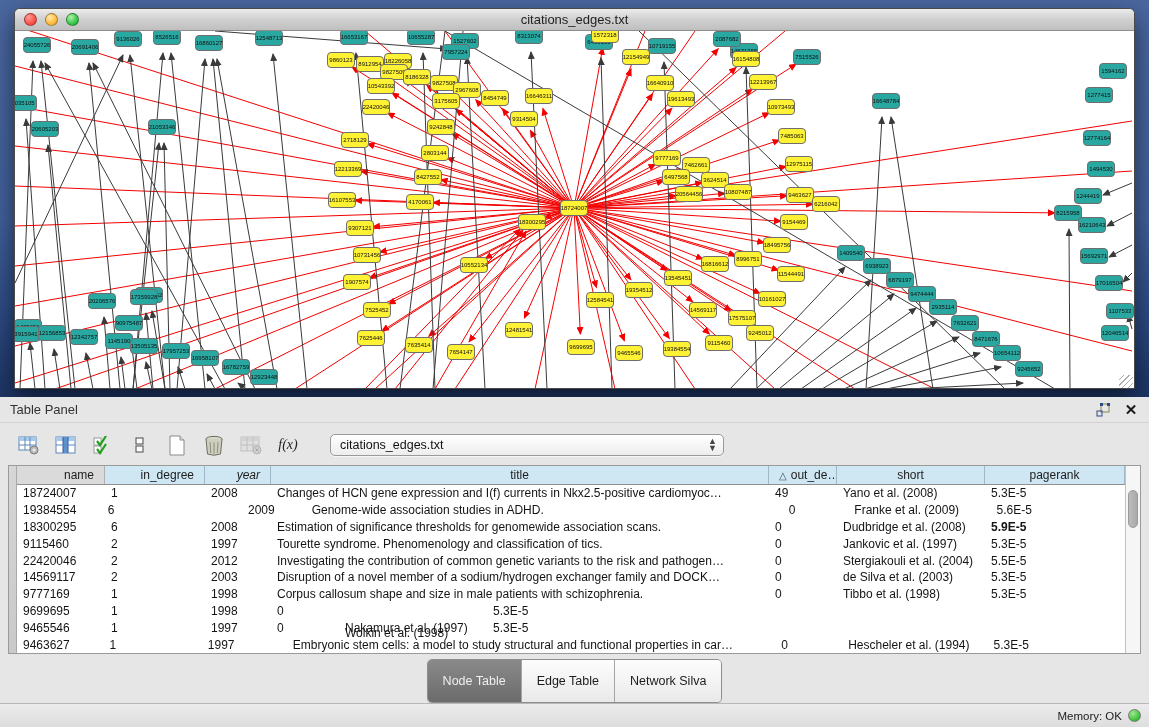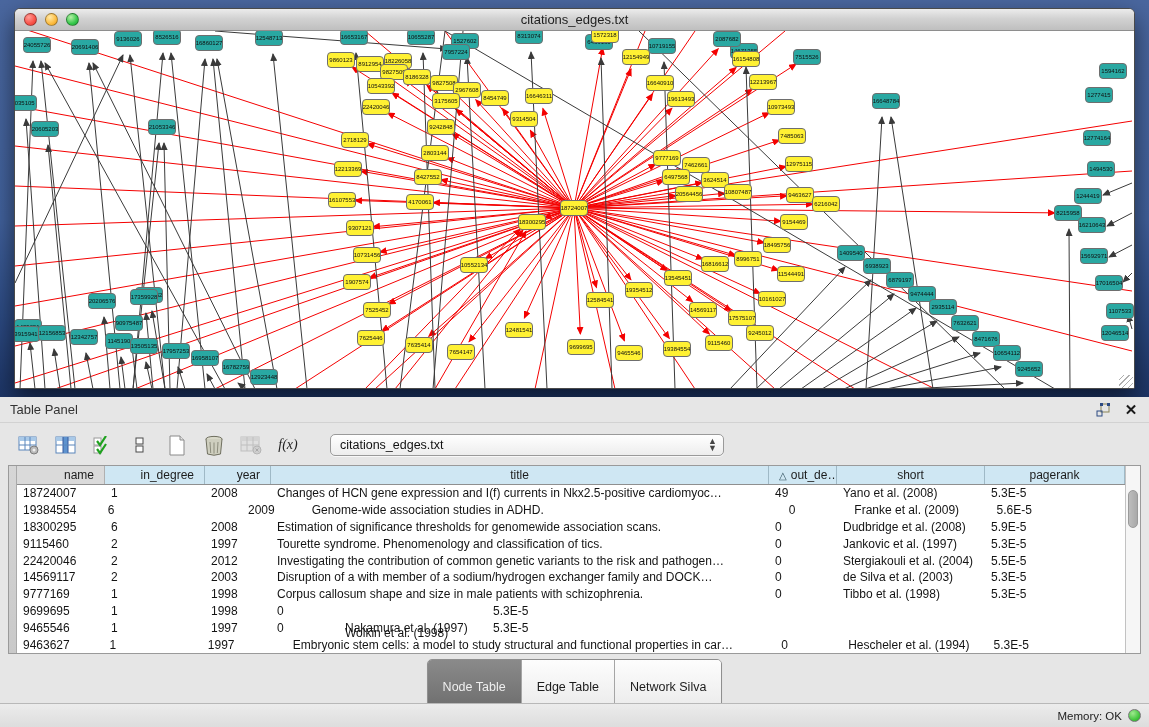--- a/index.html
+++ b/index.html
@@ -54,21 +54,21 @@
   .body-rows { flex:1; }
   .t-row { display:flex; height:16.8px; align-items:center; }
   .t-cell { font-size:12px; color:#141414; padding:0 6px; white-space:nowrap; overflow:hidden; }
   .vscroll { width:15px; border-left:1px solid #c2c2c2; background:#f6f6f6; position:relative; }
   .vthumb { position:absolute; top:24px; left:2px; width:10px; height:38px; border-radius:5px;
     background:linear-gradient(90deg,#bdbdbd,#a9a9a9); border:1px solid #9a9a9a; }
 
   .tabs-row { display:flex; justify-content:center; margin-top:5px; }
   .seg { display:flex; border:1px solid #8f8f8f; border-radius:5px; overflow:hidden;
     box-shadow:0 1px 1px rgba(0,0,0,.15); }
-  .seg-btn { font-size:12.5px; padding:20px 15px; background:linear-gradient(180deg,#fdfdfd,#e9e9e9);
+  .seg-btn { font-size:12.5px; padding:14px 15px; background:linear-gradient(180deg,#fdfdfd,#e9e9e9);
     color:#1c1c1c; border-right:1px solid #a5a5a5; }
   .seg-btn:last-child { border-right:none; }
   .seg-btn.sel { background:linear-gradient(180deg,#8a8a8a,#6b6b6b); color:#efefef; }
 
   .status-bar { position:absolute; left:0; bottom:0; width:1149px; height:24px;
     border-top:1px solid #b8b8b8; background:linear-gradient(180deg,#ececec,#dddddd);
     display:flex; align-items:center; justify-content:flex-end; padding:0 8px; gap:6px; }
   .mem-label { font-size:11.5px; color:#222; }
   .mem-dot { width:13px; height:13px; border-radius:50%;
     background:radial-gradient(circle at 35% 30%, #9fe98f, #3fc43a 65%, #2a9a28); border:1px solid #777; }
@@ -820,21 +820,21 @@
   <div class="table-box">
     <div class="gutter"></div>
     <div class="grid">
       <div class="hdr-row" id="hdr-row">
           <div class="hdr-cell r gray" style="width: 88px;">
             <span>name</span>
           </div>
           <div class="hdr-cell r" style="width: 100px;">
             <span>in_degree</span>
           </div>
-          <div class="hdr-cell r" style="width: 66px;">
+          <div class="hdr-cell r" style="width: 66px; font-style: italic;">
             <span>year</span>
           </div>
           <div class="hdr-cell c" style="width: 498px;">
             <span>title</span>
           </div>
           <div class="hdr-cell l" style="width: 68px;">
             <span class="sort-tri">△</span>
             <span>out_de…</span>
           </div>
           <div class="hdr-cell c" style="width: 148px;">
@@ -863,21 +863,21 @@
             <div class="t-cell" style="width: 148px;">Franke et al. (2009)</div>
             <div class="t-cell" style="width: 140px;">5.6E-5</div>
           </div>
           <div class="t-row">
             <div class="t-cell" style="width: 88px;">18300295</div>
             <div class="t-cell" style="width: 100px;">6</div>
             <div class="t-cell" style="width: 66px;">2008</div>
             <div class="t-cell" style="width: 498px;">Estimation of significance thresholds for genomewide association scans.</div>
             <div class="t-cell" style="width: 68px;">0</div>
             <div class="t-cell" style="width: 148px;">Dudbridge et al. (2008)</div>
-            <div class="t-cell" style="width: 140px;">5.9E-5</div>
+            <div class="t-cell" style="width: 140px; font-weight: bold;">5.9E-5</div>
           </div>
           <div class="t-row">
             <div class="t-cell" style="width: 88px;">9115460</div>
             <div class="t-cell" style="width: 100px;">2</div>
             <div class="t-cell" style="width: 66px;">1997</div>
             <div class="t-cell" style="width: 498px;">Tourette syndrome. Phenomenology and classification of tics.</div>
             <div class="t-cell" style="width: 68px;">0</div>
             <div class="t-cell" style="width: 148px;">Jankovic et al. (1997)</div>
             <div class="t-cell" style="width: 140px;">5.3E-5</div>
           </div>
@@ -887,21 +887,21 @@
             <div class="t-cell" style="width: 66px;">2012</div>
             <div class="t-cell" style="width: 498px;">Investigating the contribution of common genetic variants to the risk and pathogen…</div>
             <div class="t-cell" style="width: 68px;">0</div>
             <div class="t-cell" style="width: 148px;">Stergiakouli et al. (2004)</div>
             <div class="t-cell" style="width: 140px;">5.5E-5</div>
           </div>
           <div class="t-row">
             <div class="t-cell" style="width: 88px;">14569117</div>
             <div class="t-cell" style="width: 100px;">2</div>
             <div class="t-cell" style="width: 66px;">2003</div>
-            <div class="t-cell" style="width: 498px;">Disruption of a with member of a sodium/hydrogen exchanger family and DOCK…</div>
+            <div class="t-cell" style="width: 498px;">Disruption of a novel member of a sodium/hydrogen exchanger family and DOCK…</div>
             <div class="t-cell" style="width: 68px;">0</div>
             <div class="t-cell" style="width: 148px;">de Silva et al. (2003)</div>
             <div class="t-cell" style="width: 140px;">5.3E-5</div>
           </div>
           <div class="t-row">
             <div class="t-cell" style="width: 88px;">9777169</div>
             <div class="t-cell" style="width: 100px;">1</div>
             <div class="t-cell" style="width: 66px;">1998</div>
             <div class="t-cell" style="width: 498px;">Corpus callosum shape and size in male patients with schizophrenia.</div>
             <div class="t-cell" style="width: 68px;">0</div>

